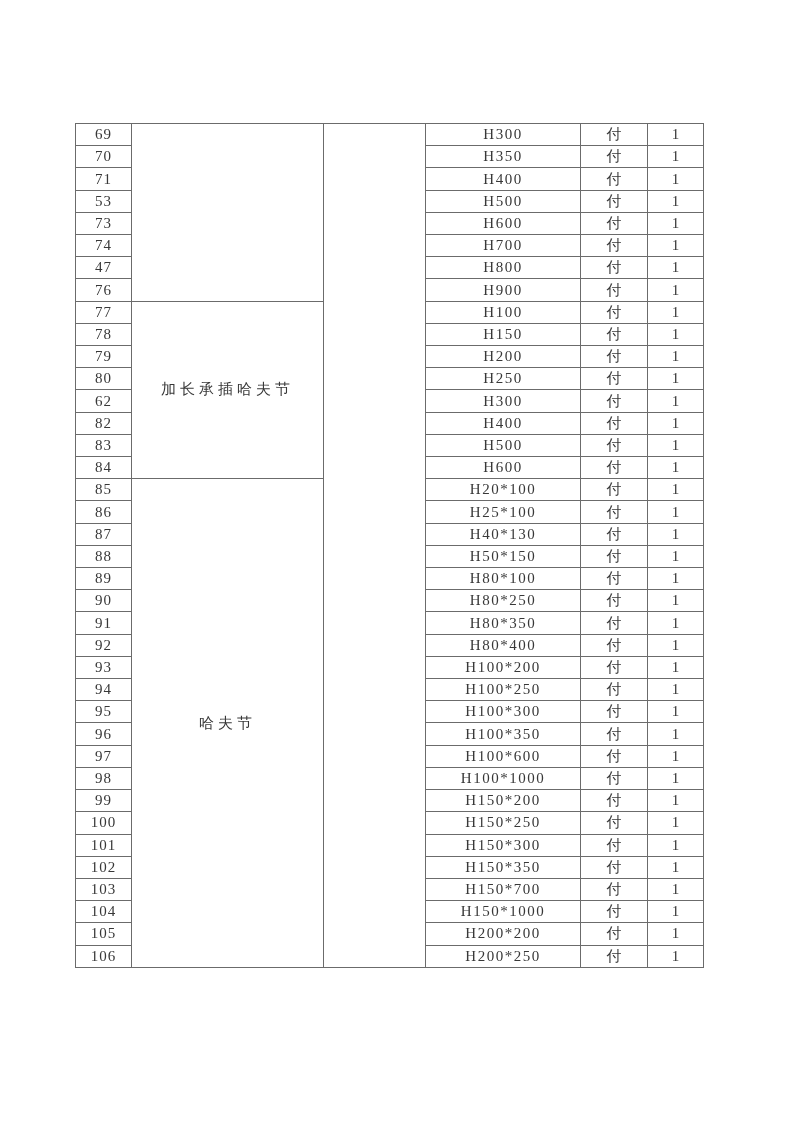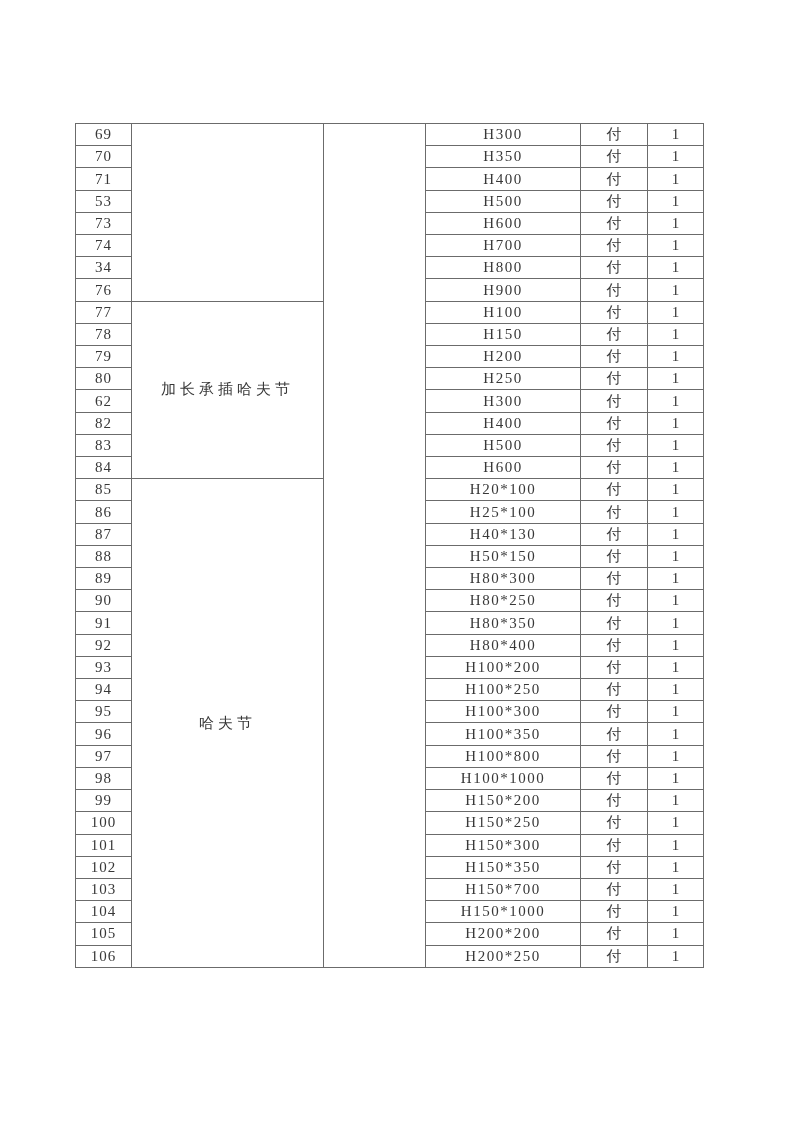--- a/index.html
+++ b/index.html
@@ -94,21 +94,21 @@
             <td class="unit">付</td>
             <td class="qty">1</td>
           </tr>
           <tr>
             <td class="no">74</td>
             <td class="spec">H700</td>
             <td class="unit">付</td>
             <td class="qty">1</td>
           </tr>
           <tr>
-            <td class="no">34</td>
+            <td class="no">47</td>
             <td class="spec">H800</td>
             <td class="unit">付</td>
             <td class="qty">1</td>
           </tr>
           <tr>
             <td class="no">76</td>
             <td class="spec">H900</td>
             <td class="unit">付</td>
             <td class="qty">1</td>
           </tr>
@@ -181,21 +181,21 @@
             <td class="qty">1</td>
           </tr>
           <tr>
             <td class="no">88</td>
             <td class="spec">H50*150</td>
             <td class="unit">付</td>
             <td class="qty">1</td>
           </tr>
           <tr>
             <td class="no">89</td>
-            <td class="spec">H80*300</td>
+            <td class="spec">H80*100</td>
             <td class="unit">付</td>
             <td class="qty">1</td>
           </tr>
           <tr>
             <td class="no">90</td>
             <td class="spec">H80*250</td>
             <td class="unit">付</td>
             <td class="qty">1</td>
           </tr>
           <tr>
@@ -229,21 +229,21 @@
             <td class="qty">1</td>
           </tr>
           <tr>
             <td class="no">96</td>
             <td class="spec">H100*350</td>
             <td class="unit">付</td>
             <td class="qty">1</td>
           </tr>
           <tr>
             <td class="no">97</td>
-            <td class="spec">H100*800</td>
+            <td class="spec">H100*600</td>
             <td class="unit">付</td>
             <td class="qty">1</td>
           </tr>
           <tr>
             <td class="no">98</td>
             <td class="spec">H100*1000</td>
             <td class="unit">付</td>
             <td class="qty">1</td>
           </tr>
           <tr>

